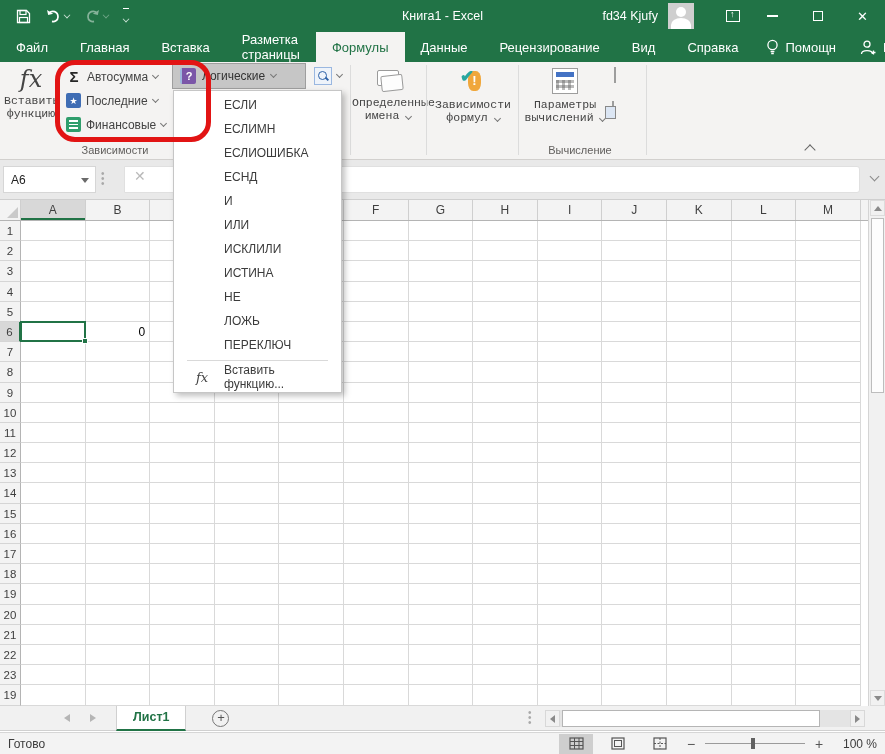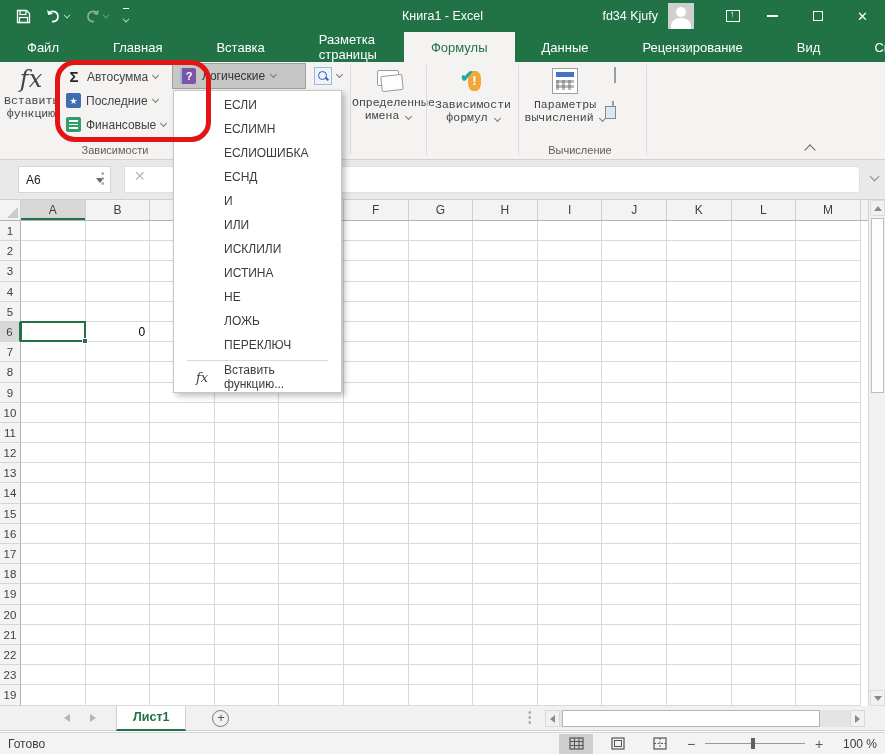--- a/index.html
+++ b/index.html
@@ -20,21 +20,21 @@
   .avatar::after { content:""; position:absolute; left:3px; top:15px; width:20px; height:14px; border-radius:50% 50% 0 0; background:#fff; }
   .winbtn { width:45px; height:32px; display:flex; align-items:center; justify-content:center; color:#fff; font-size:13px; }
   .ribbon-opts { width:34px; }
   .ro-icon { width:14px; height:12px; border:1.2px solid #fff; position:relative; }
   .ro-icon::after { content:"↑"; position:absolute; left:3px; top:-2px; font-size:9px; }
   .max-icon { width:10px; height:10px; border:1.2px solid #fff; }
   .min-icon { width:11px; height:1.5px; background:#fff; }
 
   
   .tabrow { position:absolute; left:0; top:32px; width:885px; height:30px; background:#217346; display:flex; align-items:stretch; color:#fff; font-size:13px; }
-  .tab { display:flex; align-items:center; padding:0 27px; cursor:default; }
+  .tab { display:flex; align-items:center; padding:0 16px; cursor:default; }
   .tab.active { background:#f4f3f2; color:#217346; }
   .tab-spacer { flex:1; }
   .tab-extra { display:flex; align-items:center; gap:6px; padding:0 12px; }
 
   
   .ribbon { position:absolute; left:0; top:62px; width:885px; height:98px; background:#f4f3f2; border-bottom:1px solid #d2d0ce; }
   .rsep { position:absolute; top:3px; width:1px; height:90px; background:#dcdcdc; }
   .grplabel { position:absolute; top:82px; font-size:11px; color:#605e5c; text-align:center; }
   .bigbtn { position:absolute; top:2px; height:92px; text-align:center; font-size:11.5px; color:#444; }
   .bigbtn .bicon { margin:4px auto 4px; }
@@ -69,21 +69,21 @@
   .minicalc::before { content:""; position:absolute; left:2px; top:2px; right:2px; height:4px; background:#4472c4; }
   .minicalc::after { content:""; position:absolute; left:2px; top:8px; right:2px; bottom:2px;
      background:repeating-linear-gradient(to right,#9a9a9a 0 2px,transparent 2px 4px); opacity:.7; }
   .sheetcalc { width:20px; height:16px; border:1px solid #9d9d9d; background:#fff; position:relative; }
   .sheetcalc::before { content:""; position:absolute; inset:1px; background:repeating-linear-gradient(to bottom,#bdbdbd 0 1px,transparent 1px 4px); }
   .sheetcalc::after { content:""; position:absolute; right:-3px; bottom:-3px; width:9px; height:11px; border:1px solid #888; background:#dce6f4; }
   .collapse-chev { position:absolute; left:806px; top:84px; width:8px; height:8px; border-left:1.5px solid #666; border-top:1.5px solid #666; transform:rotate(45deg); }
 
   
   .formularow { position:absolute; left:0; top:160px; width:885px; height:40px; background:#e9e9e9; border-bottom:1px solid #cfcfcf; }
-  .namebox { position:absolute; left:3px; top:6px; width:93px; height:27px; background:#fff; border:1px solid #d6d6d6; display:flex; align-items:center; padding-left:7px; font-size:12px; color:#222;margin-left:15px; }
+  .namebox { position:absolute; left:3px; top:6px; width:93px; height:27px; background:#fff; border:1px solid #d6d6d6; display:flex; align-items:center; padding-left:7px; font-size:12px; color:#222; }
   .namebox .nb-arrow { position:absolute; right:6px; top:11px; width:0; height:0; border-left:4px solid transparent; border-right:4px solid transparent; border-top:5px solid #6a6a6a; }
   .dots-v { position:absolute; left:101px; top:11px; width:3px; height:18px; color:#a9a9a9; font-size:10px; line-height:5px; letter-spacing:0; }
   .cancel-x { position:absolute; left:134px; top:8px; font-size:14px; color:#b9b9b9; }
   .fxinput { position:absolute; left:124px; top:6px; width:736px; height:27px; background:#fff; border:1px solid #e0e0e0; border-radius:0 3px 3px 0; }
   .fxexpand { position:absolute; right:7px; top:13px; width:7px; height:7px; border-right:1.5px solid #8a8a8a; border-bottom:1.5px solid #8a8a8a; transform:rotate(45deg); }
 
   
   .grid { position:absolute; left:0; top:200px; width:868px; height:506px; background:#fff; overflow:hidden; }
   .ghead { display:flex; height:21px; background:#f3f3f3; border-bottom:1px solid #b4b4b4; }
   .gcorner { width:21px; border-right:1px solid #cfcfcf; position:relative; background:#f3f3f3; }

